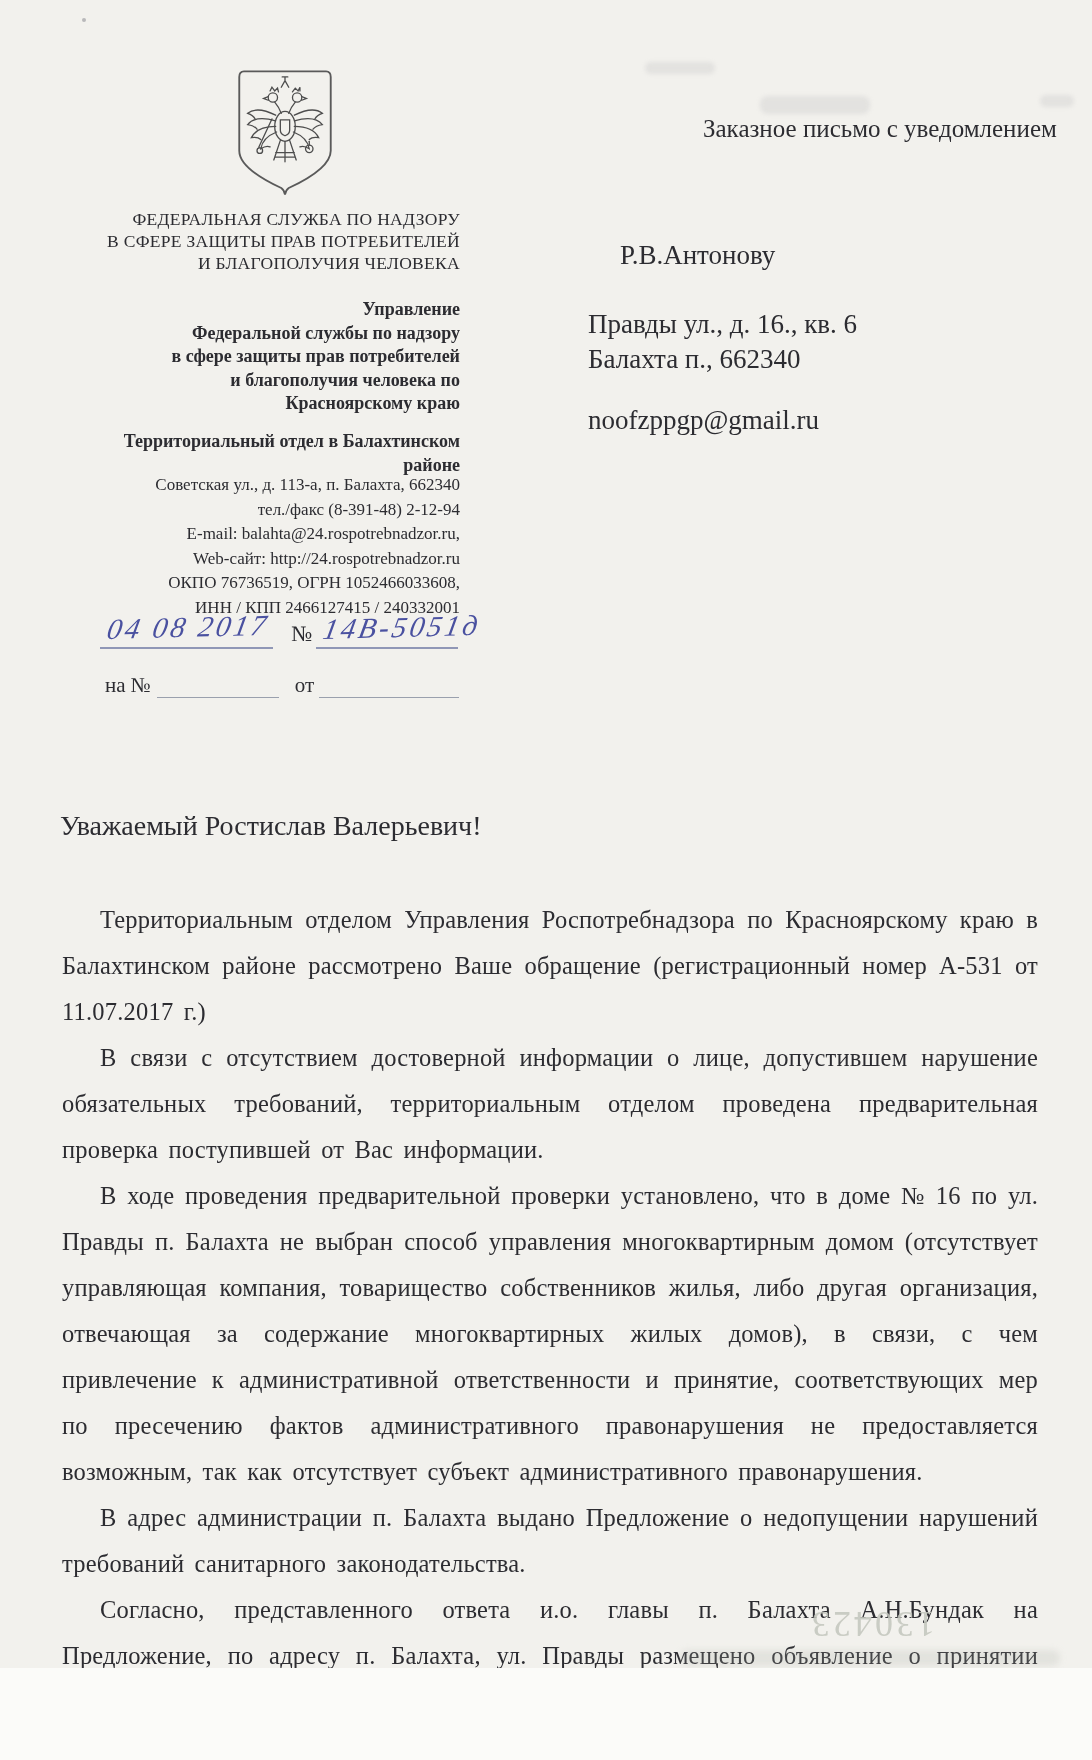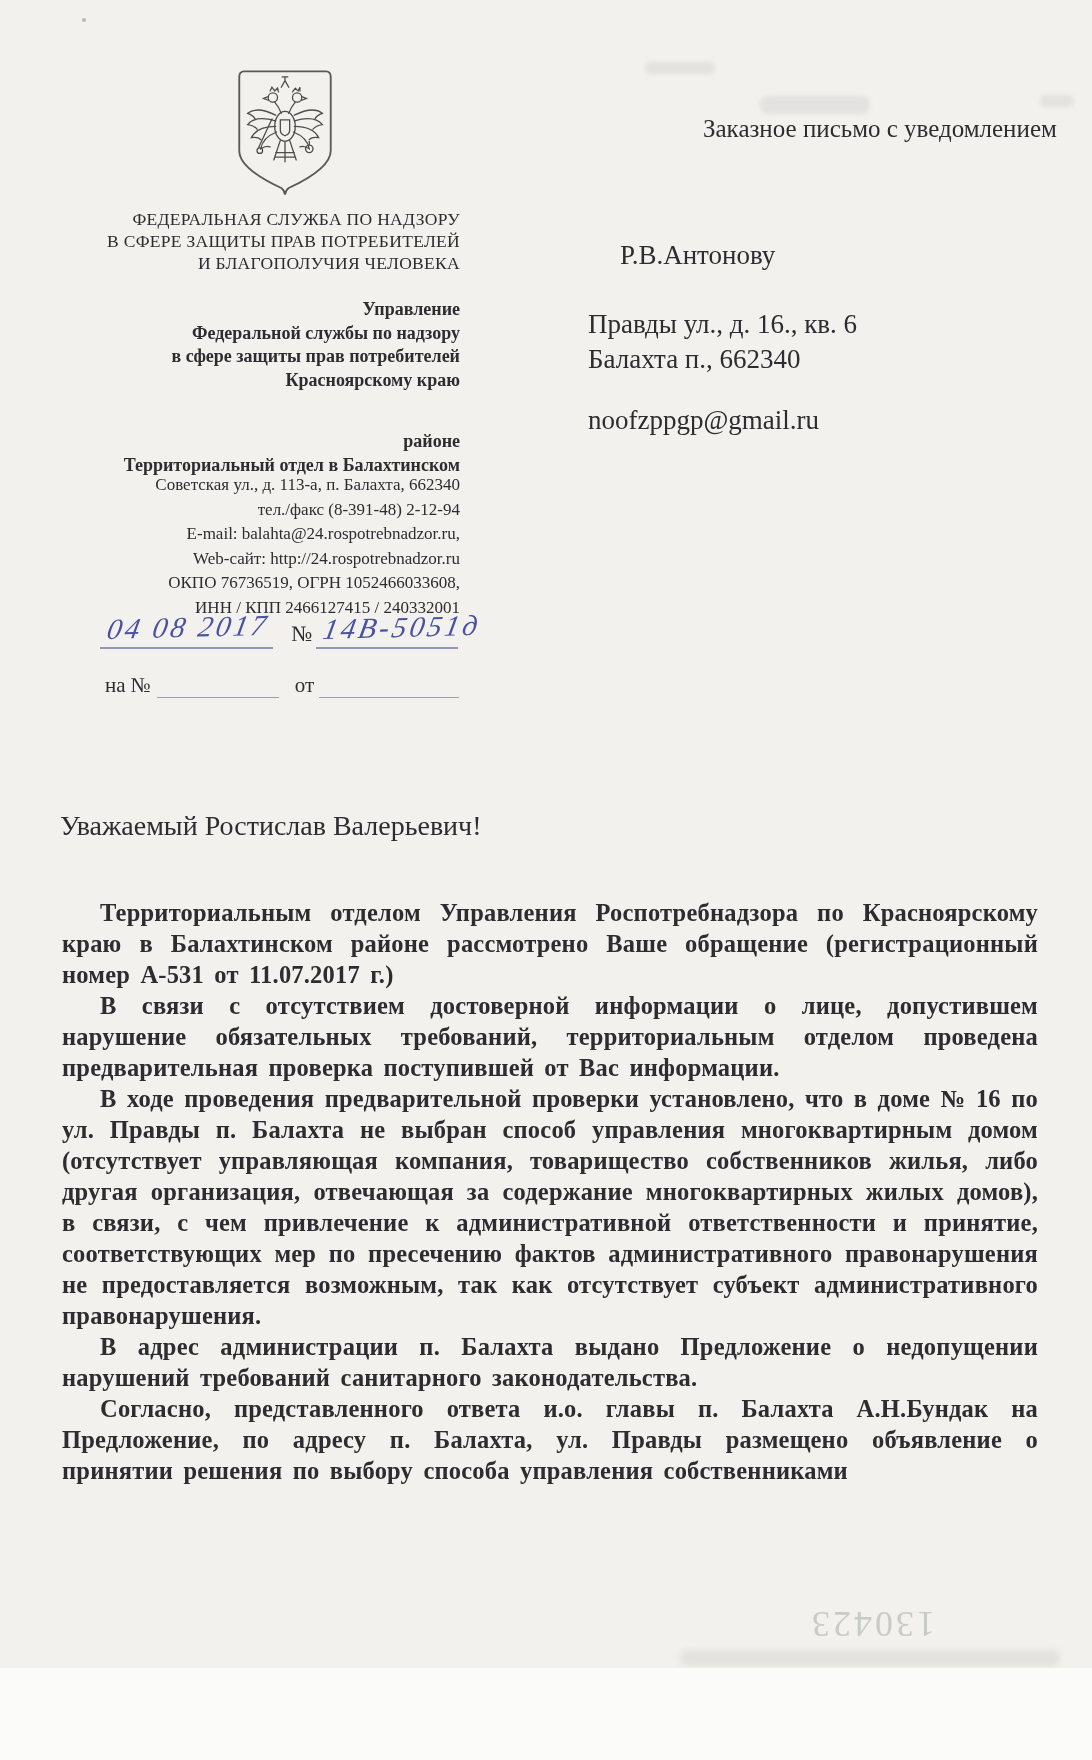--- a/index.html
+++ b/index.html
@@ -37,21 +37,21 @@
   .blank.b2{width:140px;margin-left:5px;}
   .reply-from{margin-left:16px;}
   
   .delivery-note{position:absolute;left:703px;top:115px;font-size:25px;}
   .recipient{position:absolute;left:588px;top:240px;font-size:27px;}
   .recipient .name{margin-bottom:36px;margin-left:32px;}
   .recipient .addr{line-height:35px;}
   .recipient .email{margin-top:28px;}
   
   .salutation{position:absolute;left:60px;top:810px;width:976px;text-align:left;font-size:28px;}
-  .body-text{position:absolute;left:62px;top:897px;width:976px;font-size:24.5px;line-height:31px;text-align:justify;word-spacing:4px;letter-spacing:.2px;font-weight:bold;}
+  .body-text{position:absolute;left:62px;top:897px;width:976px;font-size:24.5px;line-height:46px;text-align:justify;word-spacing:4px;letter-spacing:.2px;}
   .body-text p{margin:0;text-indent:38px;}
   
   .smudge{position:absolute;background:rgba(150,150,155,.16);filter:blur(2px);border-radius:8px;}
   .dot{position:absolute;width:4px;height:4px;border-radius:50%;background:rgba(100,100,110,.4);}
   .bleed{
     position:absolute;left:775px;top:1603px;width:160px;
     font-size:36px;letter-spacing:3px;color:#c3c6bd;
     transform:rotate(180deg);filter:blur(.6px);opacity:.85;
     font-family:"Liberation Serif",serif;
   }
@@ -93,26 +93,27 @@
   <div class="lh-block agency">
     <div>ФЕДЕРАЛЬНАЯ СЛУЖБА ПО НАДЗОРУ</div>
     <div>В СФЕРЕ ЗАЩИТЫ ПРАВ ПОТРЕБИТЕЛЕЙ</div>
     <div>И БЛАГОПОЛУЧИЯ ЧЕЛОВЕКА</div>
   </div>
 
   <div class="lh-block directorate">
     <div>Управление</div>
     <div>Федеральной службы по надзору</div>
     <div>в сфере защиты прав потребителей</div>
+    <div>и благополучия человека по</div>
     <div>Красноярскому краю</div>
   </div>
 
   <div class="lh-block division">
+    <div>Территориальный отдел в Балахтинском</div>
     <div>районе</div>
-    <div>Территориальный отдел в Балахтинском</div>
   </div>
 
   <div class="lh-block contacts">
     <div>Советская ул., д. 113-а, п. Балахта, 662340</div>
     <div>тел./факс (8-391-48) 2-12-94</div>
     <div>E-mail: balahta@24.rospotrebnadzor.ru,</div>
     <div>Web-сайт: http://24.rospotrebnadzor.ru</div>
     <div>ОКПО 76736519, ОГРН 1052466033608,</div>
     <div>ИНН / КПП 2466127415 / 240332001</div>
   </div>

